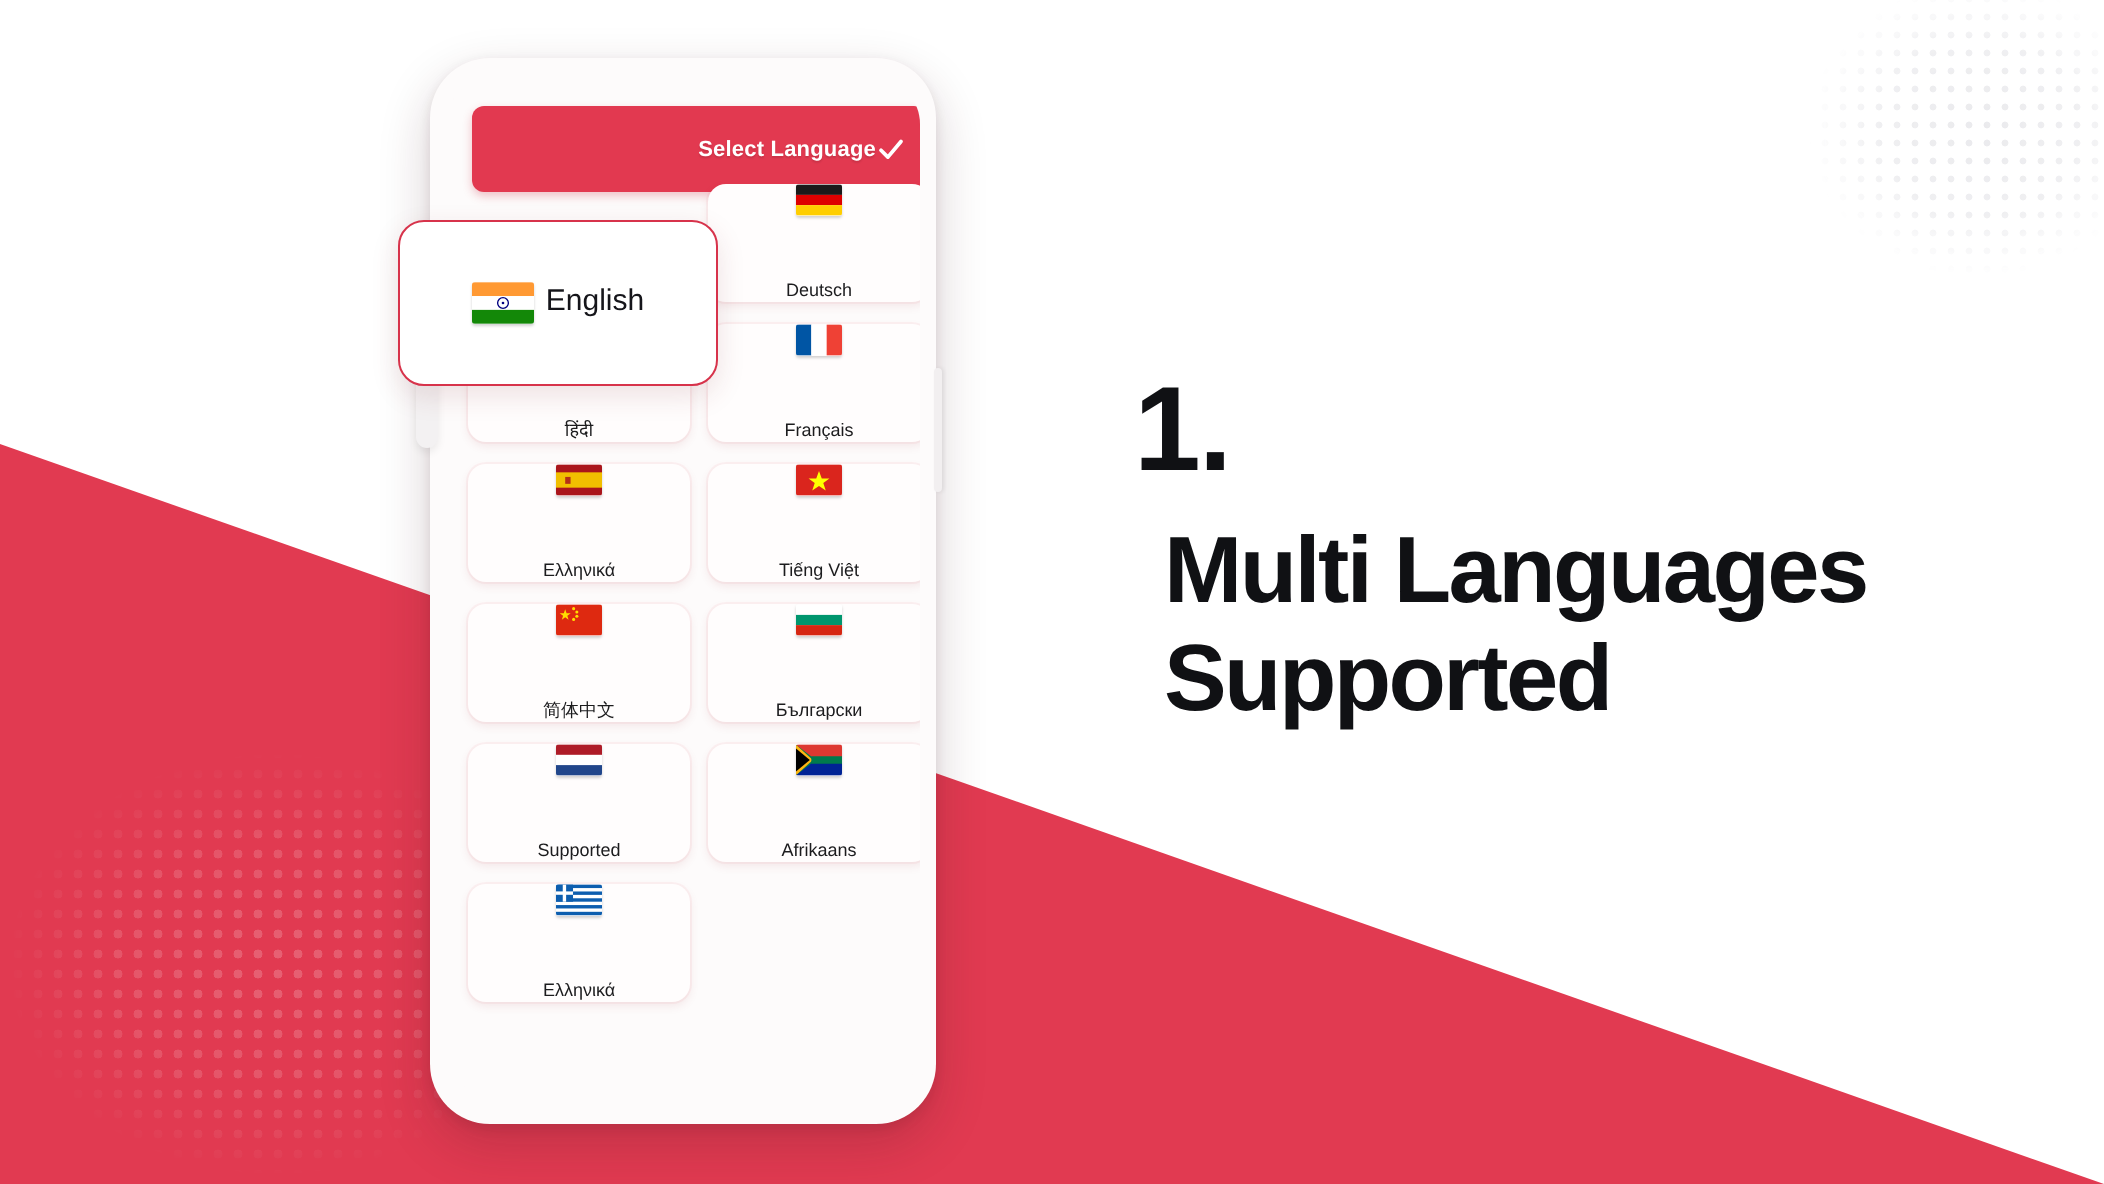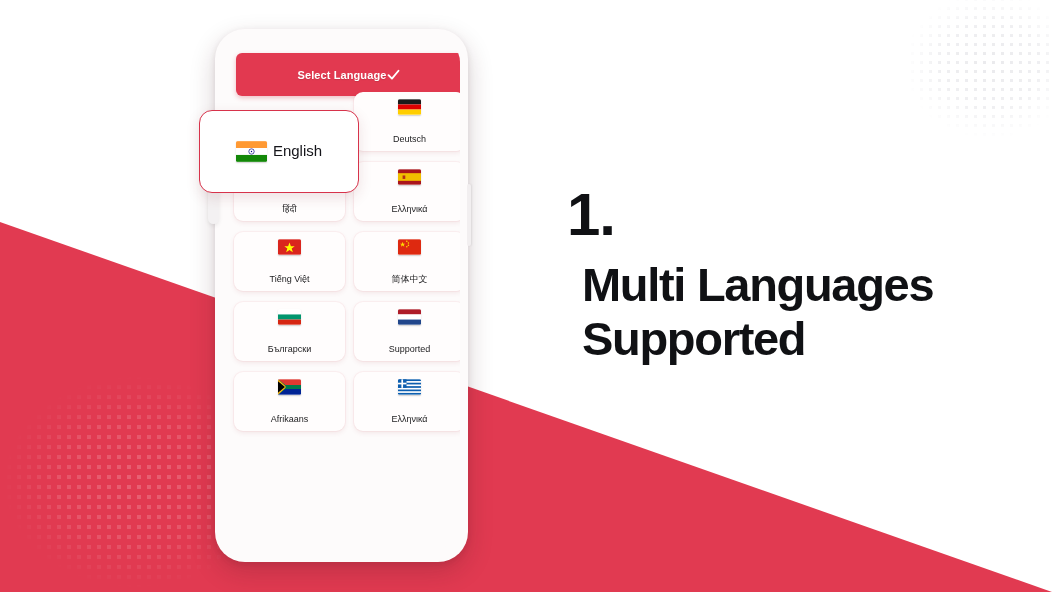--- a/index.html
+++ b/index.html
@@ -52,39 +52,39 @@
   .scroll-thumb{
     position:absolute;left:-7px;top:135px;width:11px;height:60px;
     background:#f3f1f2;border-radius:6px;
     box-shadow:0 2px 4px rgba(0,0,0,.08);
   }
 
   
   .appbar{
     position:absolute;left:13px;top:14px;width:227px;height:43px;
     background:#e23950;border-radius:6px;
-    display:flex;align-items:center;justify-content:center;
+    display:flex;align-items:center;justify-content:flex-end;
     padding:0 10px;box-sizing:border-box;
     box-shadow:0 2px 5px rgba(200,40,60,.28);
   }
   .appbar-title{
     color:#fff;font-size:11px;font-weight:bold;letter-spacing:.1px;
     text-shadow:0 1px 1px rgba(0,0,0,.12);
   }
   .check-icon{width:15px;height:15px;display:block;}
 
   
   .lang-grid{
     position:absolute;left:11px;top:53px;width:231px;
     display:grid;grid-template-columns:1fr 1fr;
     column-gap:9px;row-gap:11px;
   }
   .lang-card{
     background:#fffdfd;border-radius:9px;height:59px;
-    display:flex;flex-direction:column;align-items:center;justify-content:center;
+    display:flex;flex-direction:column;align-items:center;justify-content:space-between;
     box-shadow:0 2px 5px rgba(160,60,75,.11), 0 0 0 1px rgba(226,57,80,.05);
     gap:20px;
   }
   .lang-card.spacer{visibility:hidden;box-shadow:none;background:none;}
   .lang-name{
     font-size:9px;color:#1c1c1e;line-height:1.1;text-align:center;
   }
   .flag{width:23px;height:16px;display:block;border-radius:1.5px;
         box-shadow:0 1px 1.5px rgba(0,0,0,.18);}
 
@@ -162,20 +162,28 @@
           <svg class="flag" viewBox="0 0 30 20">
             <rect width="30" height="6.67" fill="#FF9933"></rect>
               <rect y="6.67" width="30" height="6.67" fill="#fff"></rect>
               <rect y="13.33" width="30" height="6.67" fill="#138808"></rect>
             <circle cx="15" cy="10" r="2.4" fill="none" stroke="#000080" stroke-width="0.7"></circle>
               <circle cx="15" cy="10" r="0.7" fill="#000080"></circle>
           </svg>
           <span class="lang-name">हिंदी</span>
         </div>
 
+        <div class="lang-card">
+          <svg class="flag" viewBox="0 0 30 20">
+            <rect width="10" height="20" fill="#0055A4"></rect>
+              <rect x="10" width="10" height="20" fill="#fff"></rect>
+              <rect x="20" width="10" height="20" fill="#EF4135"></rect>
+          </svg>
+          <span class="lang-name">Français</span>
+        </div>
 
         <div class="lang-card">
           <svg class="flag" viewBox="0 0 30 20">
             <rect width="30" height="20" fill="#AA151B"></rect>
               <rect y="5" width="30" height="10" fill="#F1BF00"></rect>
             <rect x="6" y="8" width="3.5" height="4.5" fill="#AA151B" opacity=".85"></rect>
           </svg>
           <span class="lang-name">Ελληνικά</span>
         </div>
 

